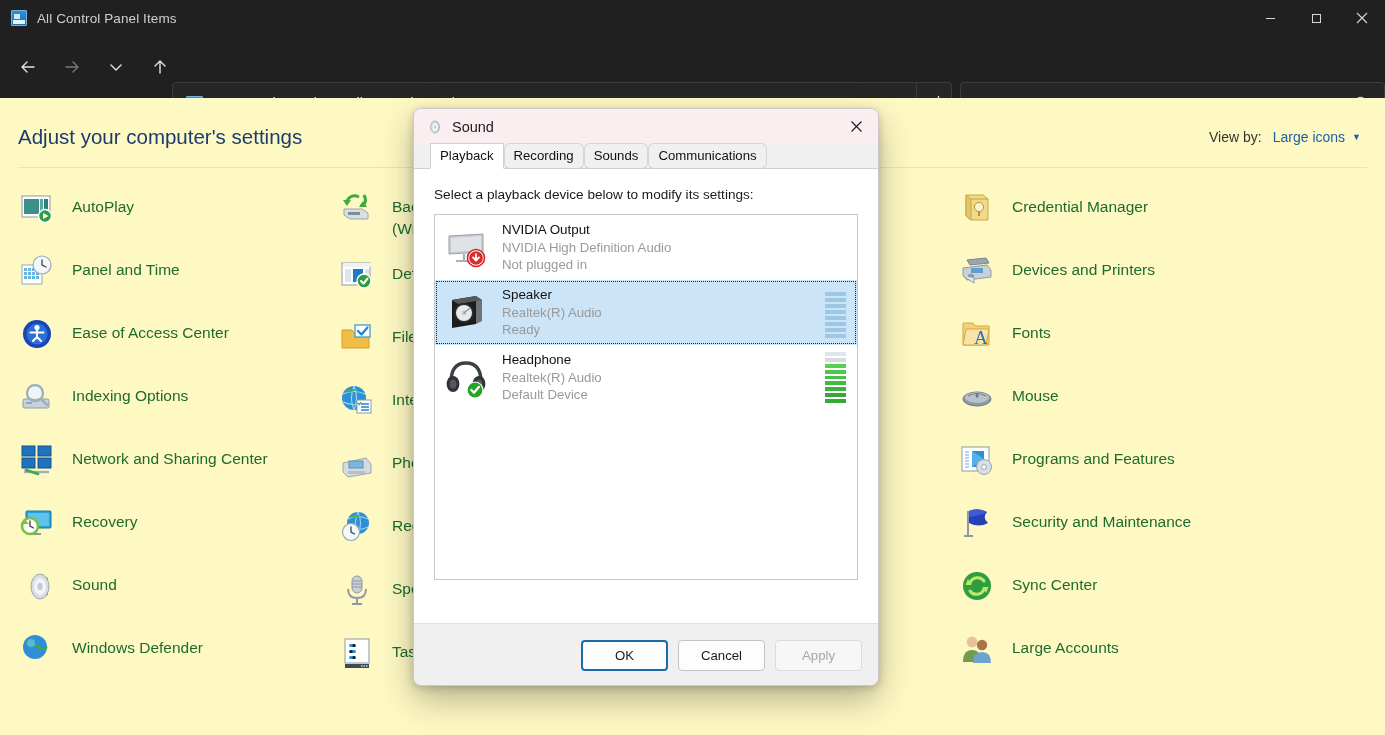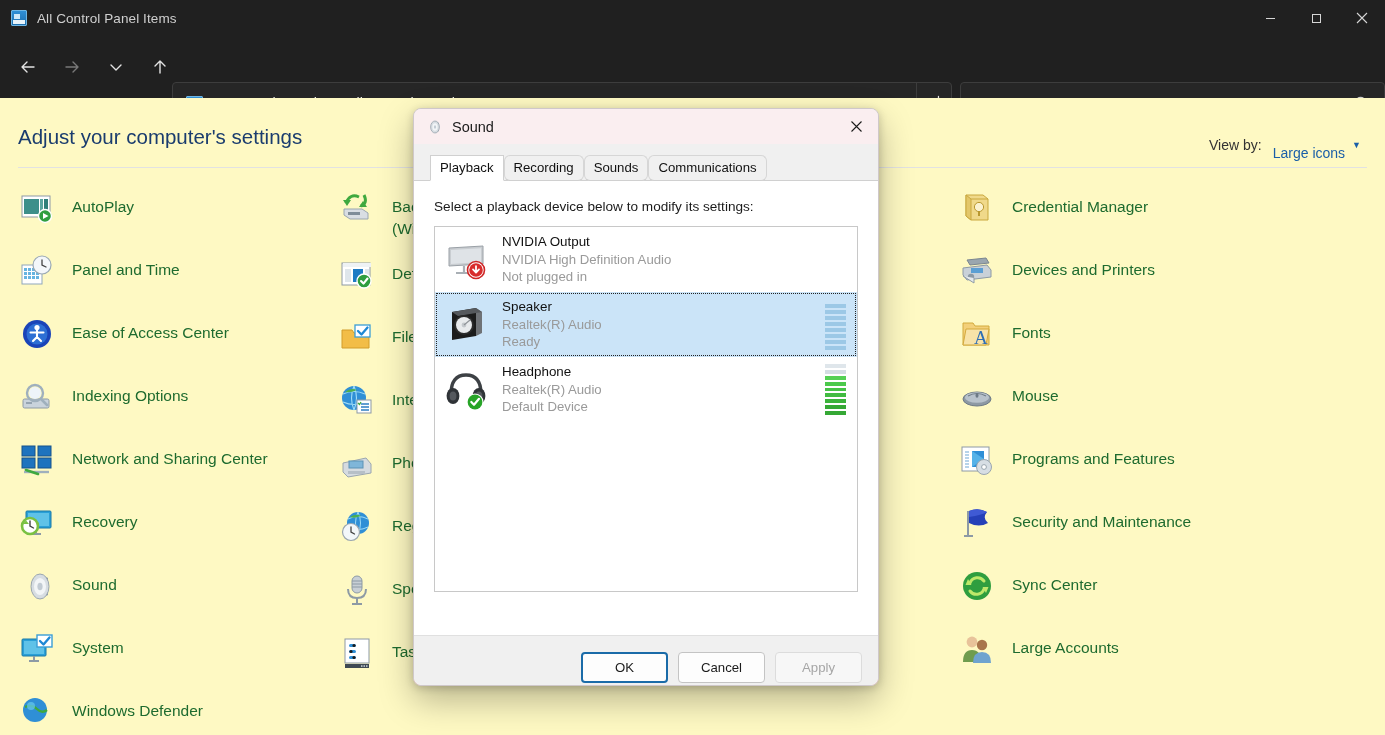--- a/index.html
+++ b/index.html
@@ -189,21 +189,20 @@
     position: absolute;
     right: 24px; top: 31px;
     display: flex;
     align-items: center;
     font-size: 14px;
   }
   .viewby-label { color: #333; }
   .viewby-value {
     color: #1a5fa8;
     margin-left: 11px;
-    margin-top: 16px;
   }
   .viewby-caret {
     margin-left: 7px;
     color: #1a5fa8;
     font-size: 9px;
     line-height: 1;
   }
   .header-rule {
     position: absolute;
     left: 18px; right: 18px; top: 69px;
@@ -272,21 +271,20 @@
     position: absolute;
     right: 0; top: 0;
     width: 44px; height: 35px;
     display: flex; align-items: center; justify-content: center;
   }
 
   .dlg-body {
     background: #c2410c;
     height: 543px;
     position: relative;
-    margin-top: 12px;
   }
   .tabstrip {
     display: flex;
     align-items: flex-end;
     height: 25px;
     padding-left: 16px;
     border-bottom: 1px solid #d0d0d0;
     background: #f0f0f0;
   }
   .tab {
@@ -628,32 +626,20 @@
             <svg width="34" height="34" viewBox="0 0 34 34">
               <path d="M20 5 L28 9 L28 26 L20 30 Z" fill="#8e9aa3"></path>
               <ellipse cx="20" cy="17.5" rx="9" ry="12.5" fill="#d7dde2" stroke="#9aa6af"></ellipse>
               <ellipse cx="20" cy="17.5" rx="6" ry="8.6" fill="#f2f5f7"></ellipse>
               <ellipse cx="20" cy="17.5" rx="2.6" ry="3.8" fill="#c2cbd3"></ellipse>
             </svg>
           </span>
           <span class="cp-label">Sound</span>
         </div>
 
-        <div class="cp-item">
-          <span class="cp-ico">
-            <svg width="34" height="34" viewBox="0 0 34 34">
-              <rect x="2" y="7" width="24" height="17" rx="1" fill="#2aa0d8" stroke="#1b7ba8"></rect>
-              <rect x="4" y="9" width="20" height="13" fill="#5fc2e8"></rect>
-              <path d="M14 24 L14 28 M9 29 L19 29" stroke="#8d9aa5" stroke-width="2"></path>
-              <rect x="17" y="3" width="15" height="12" fill="#fff" stroke="#3a9ed6" stroke-width="1.4"></rect>
-              <path d="M20 9 L23.5 12.5 L29.5 5.5" stroke="#1e88d4" stroke-width="2.4" fill="none" stroke-linecap="round" stroke-linejoin="round"></path>
-            </svg>
-          </span>
-          <span class="cp-label">System</span>
-        </div>
 
         <div class="cp-item">
           <span class="cp-ico">
             <svg width="34" height="34" viewBox="0 0 34 34">
               <circle cx="15" cy="15" r="12" fill="#2f8fd6"></circle>
               <path d="M5 12 Q12 9 17 14 Q22 19 27 15" stroke="#3fa93f" stroke-width="2.4" fill="none"></path>
               <circle cx="11" cy="11" r="4" fill="#5fc2e8" opacity=".8"></circle>
             </svg>
           </span>
           <span class="cp-label">Windows Defender</span>

